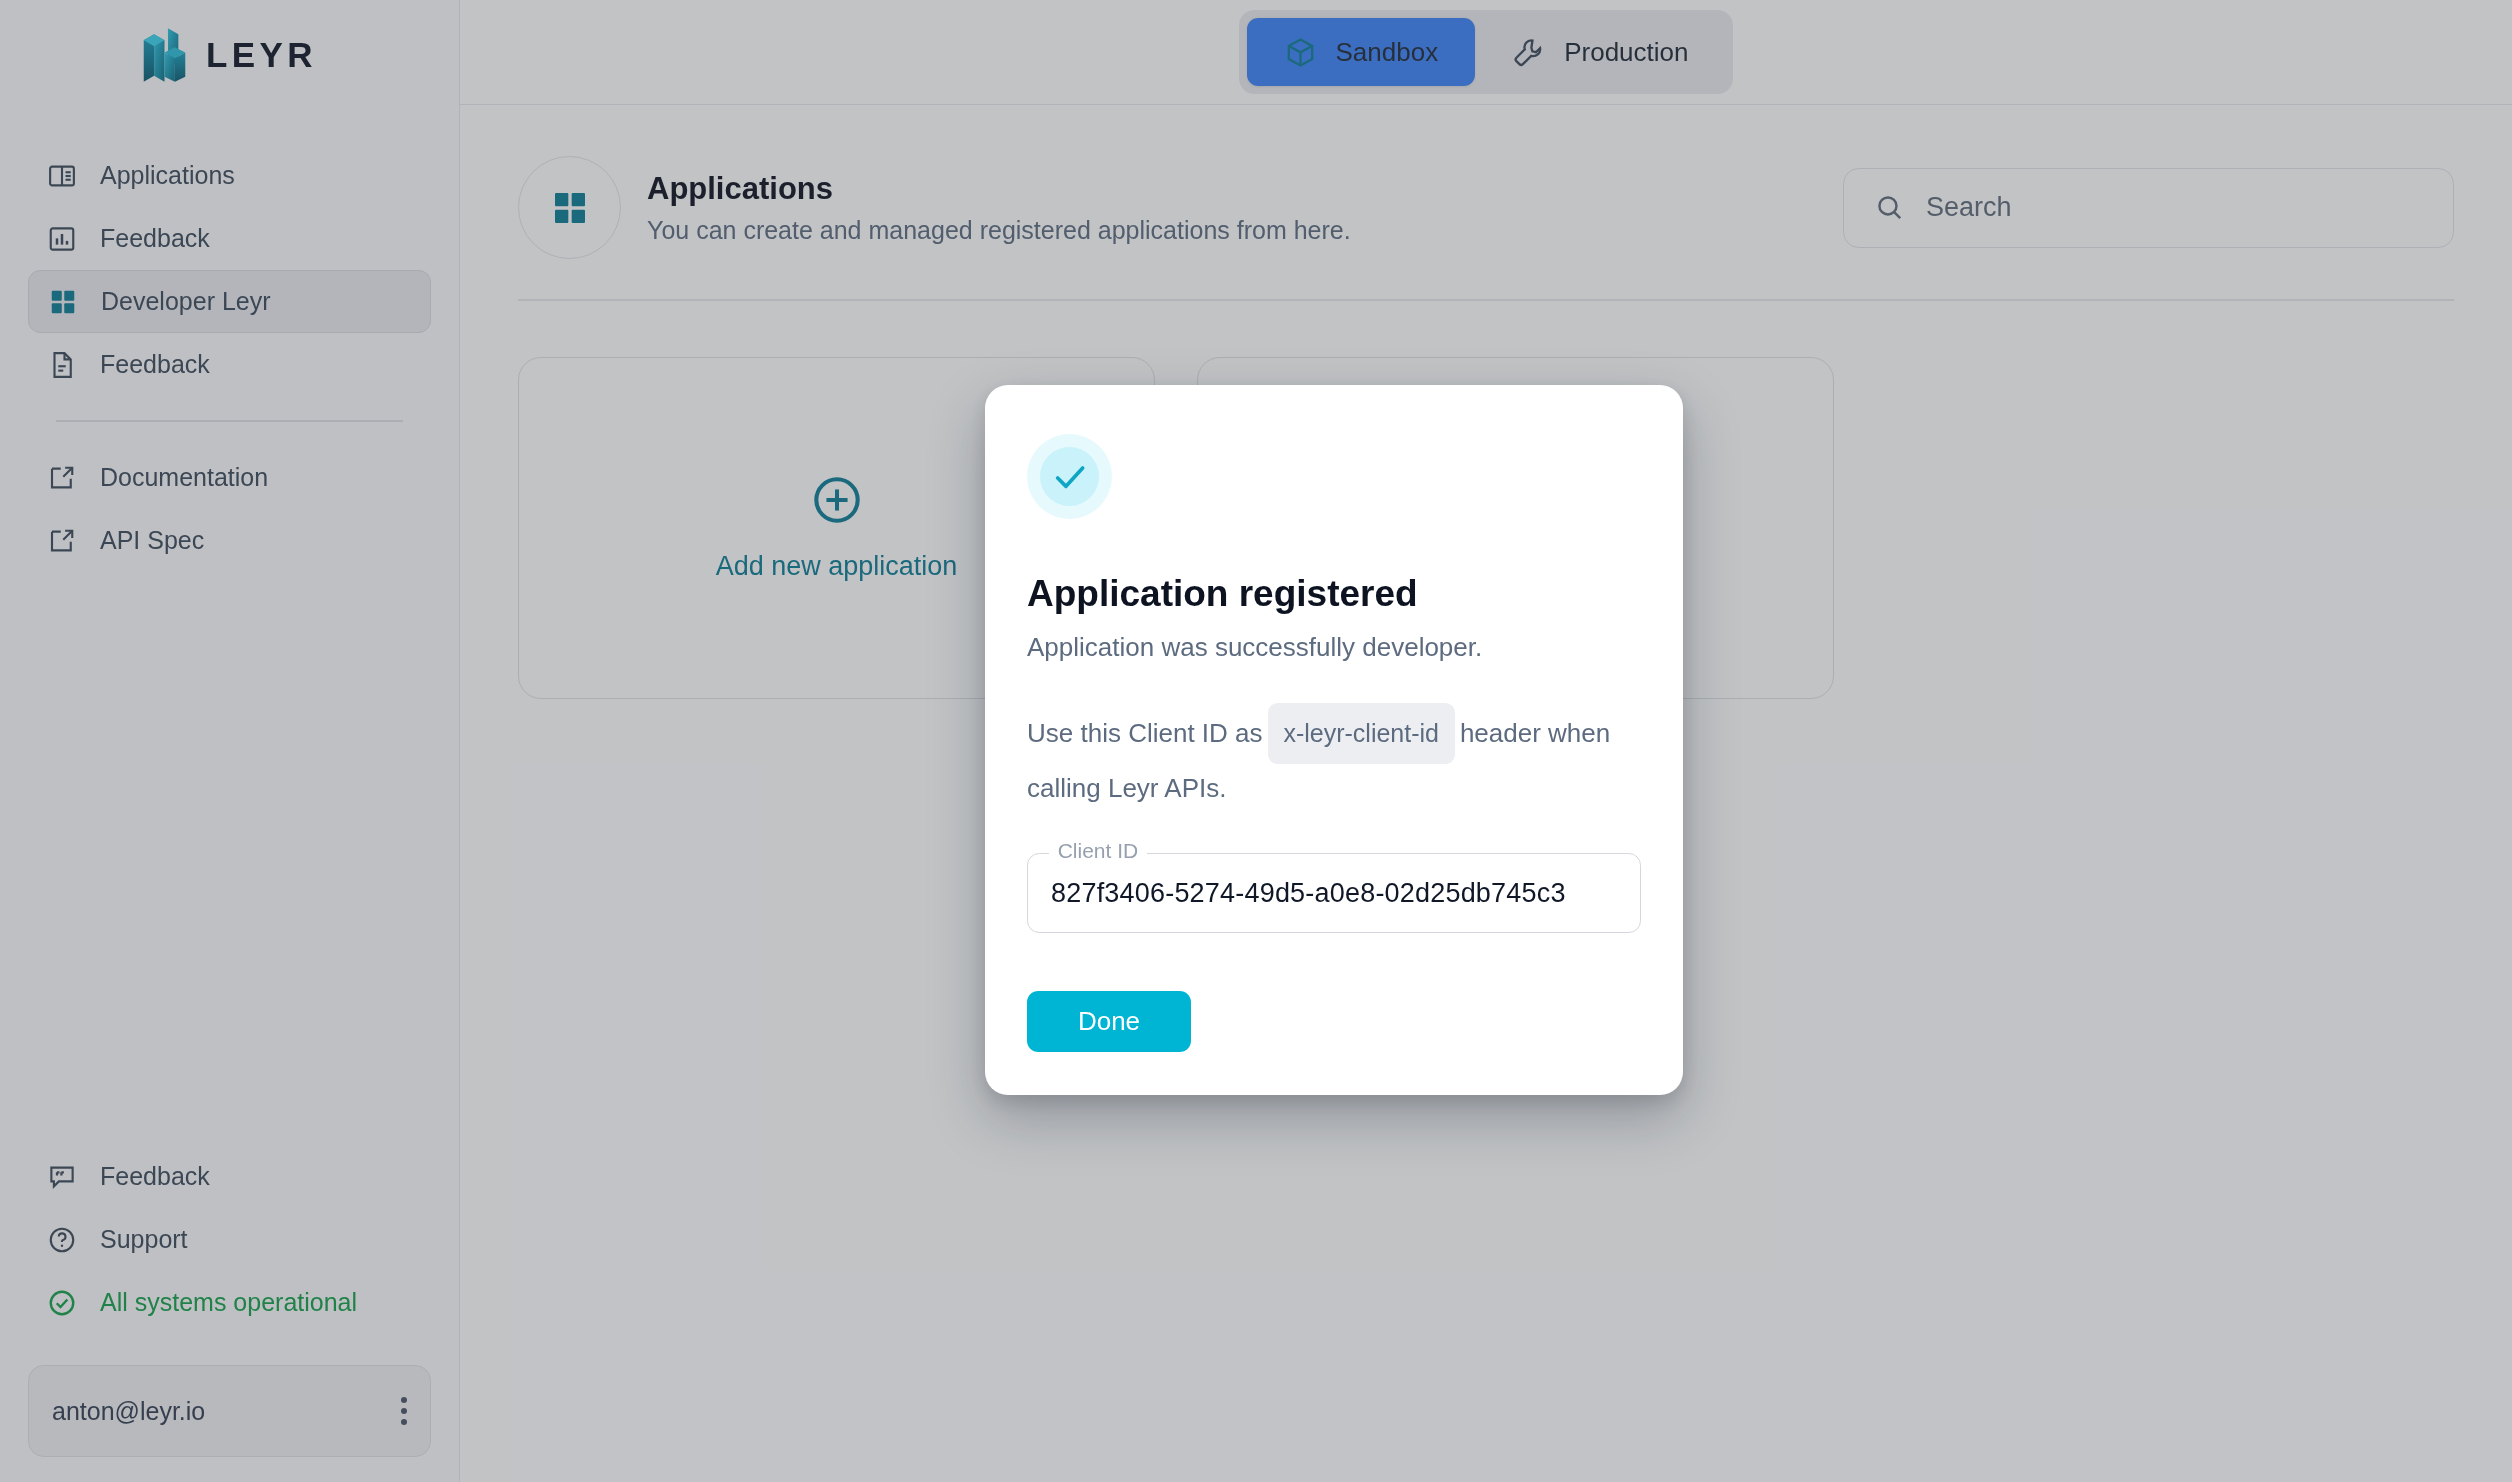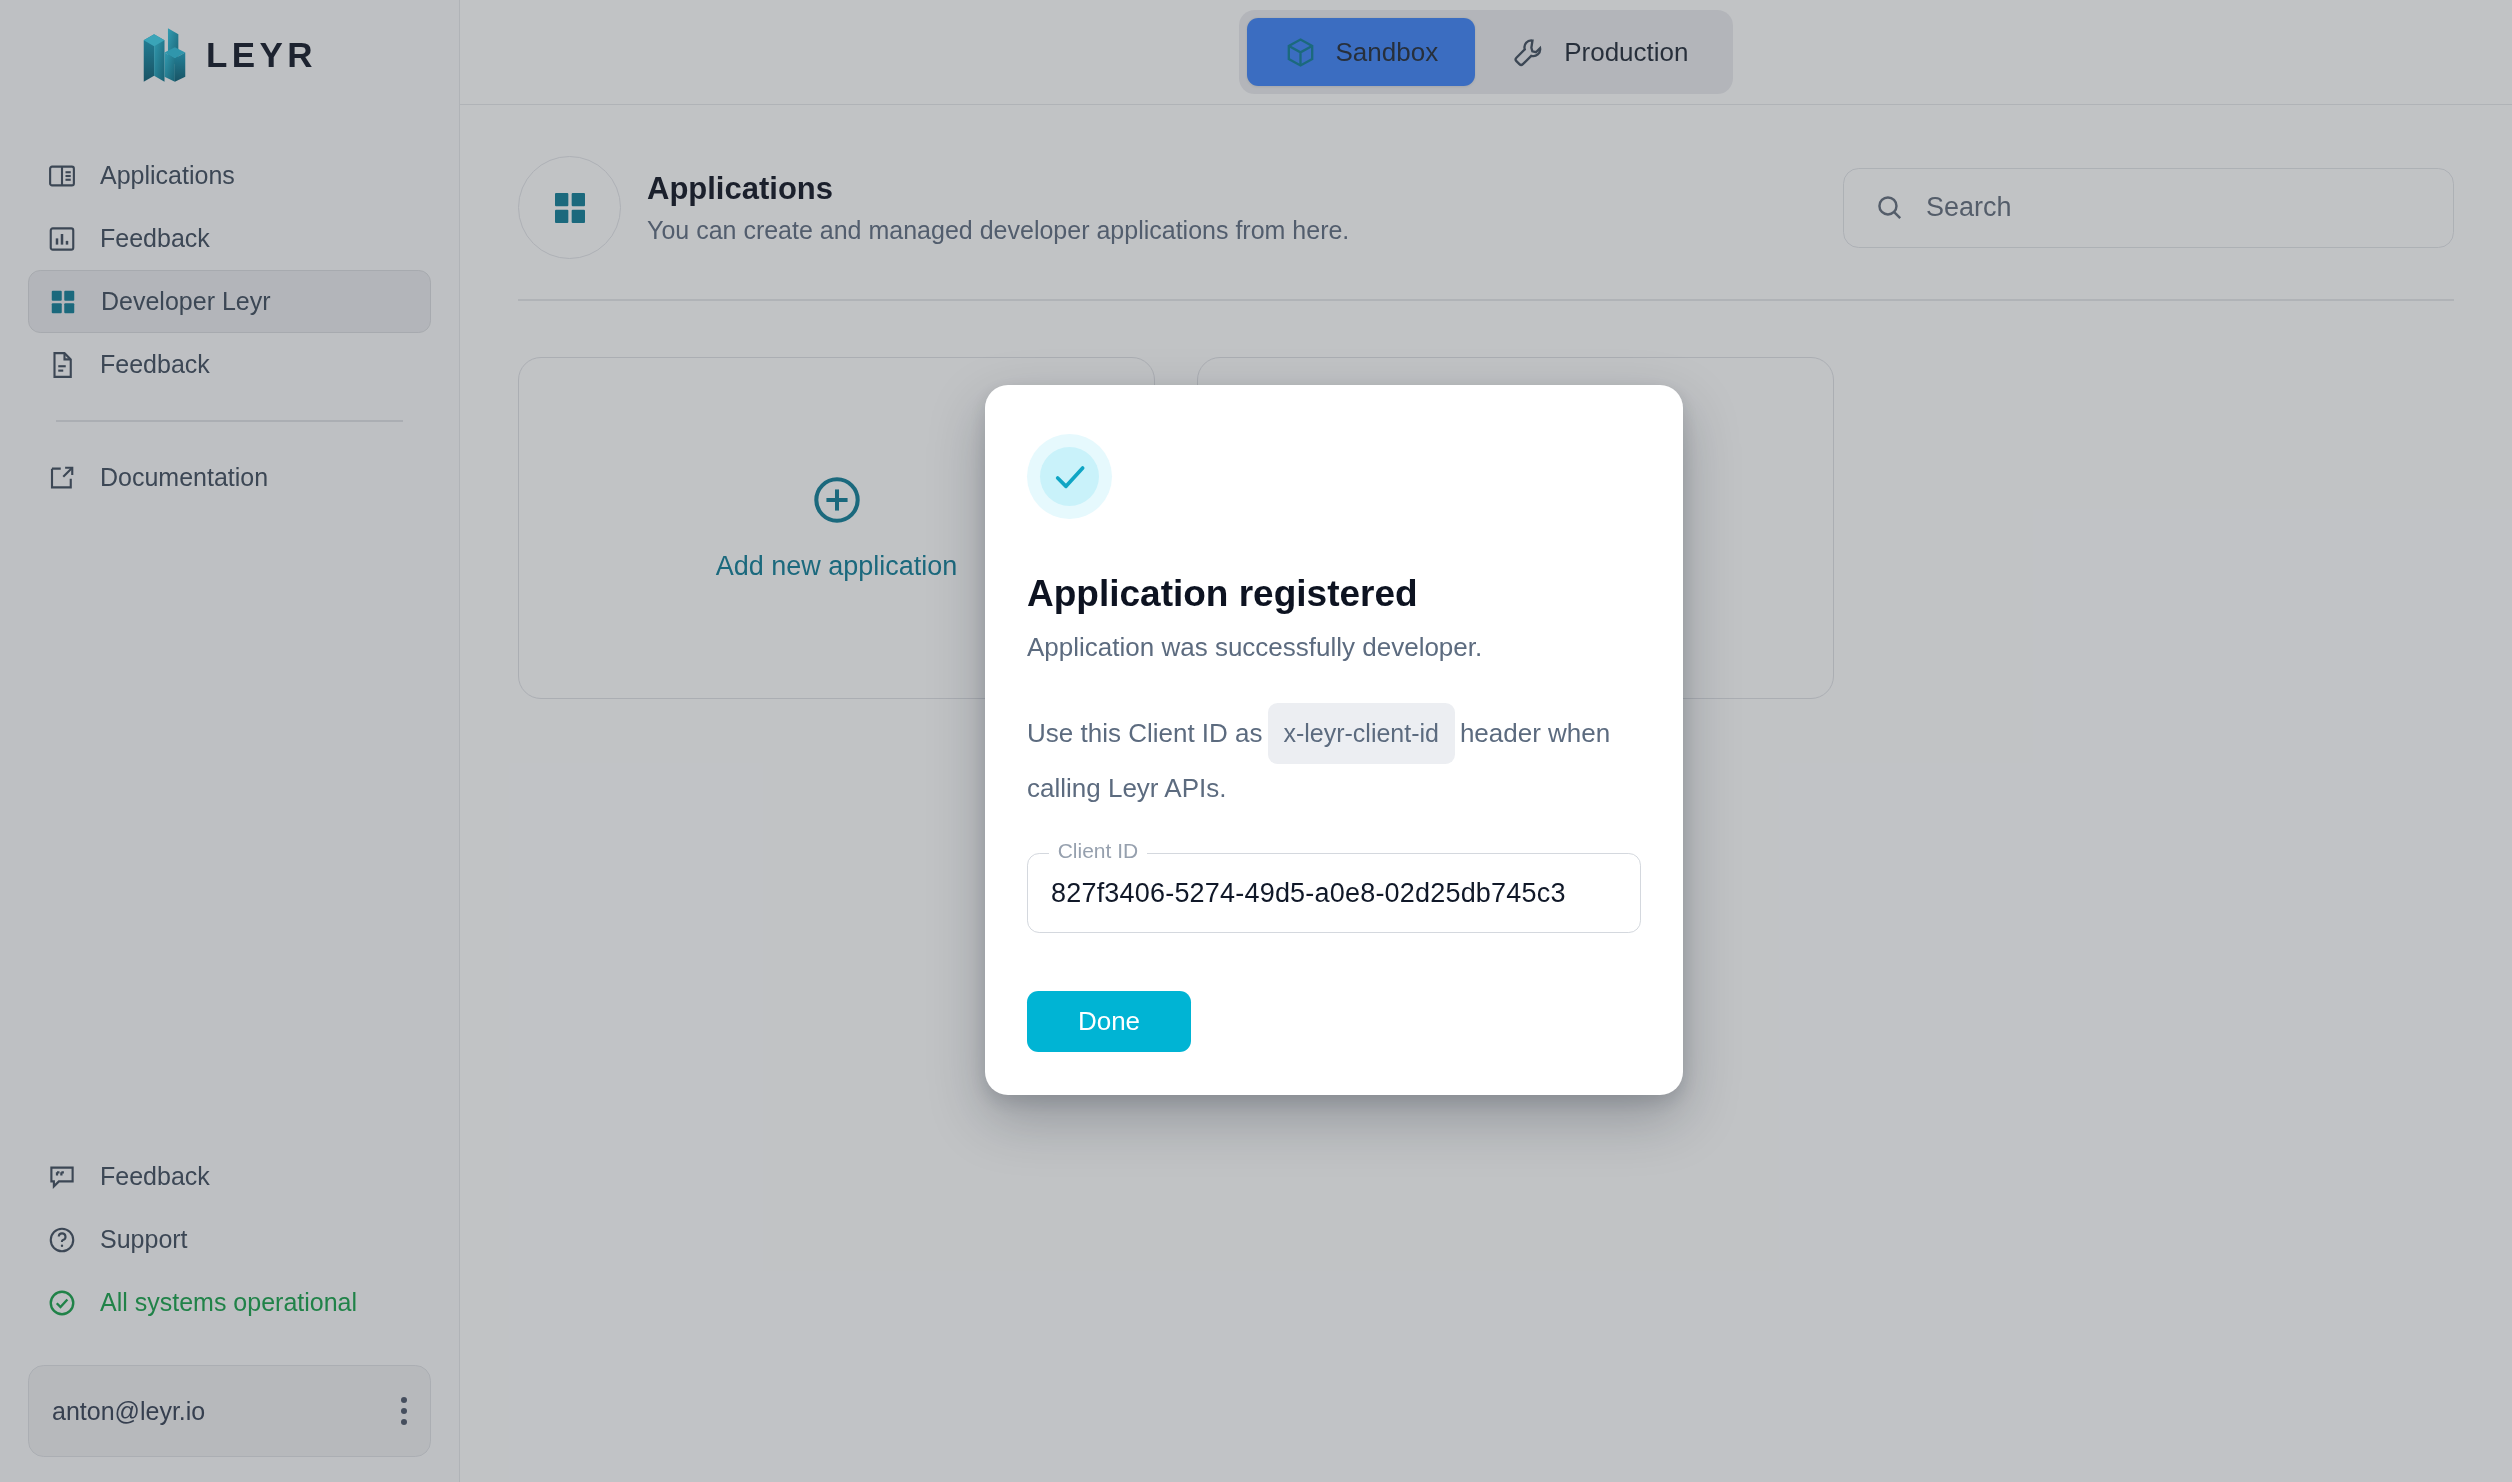--- a/index.html
+++ b/index.html
@@ -320,20 +320,30 @@
           <span>
             <svg class="nav-icon" viewBox="0 0 24 24" fill="none" stroke="#3d4b5c" stroke-width="1.7">
               <path d="M4 4.5h7M4 4.5v15h15v-7"></path>
               <path d="M13 11 20 4"></path>
               <path d="M14.5 3.8H20.2V9.5"></path>
             </svg>
           </span>
           <span>Documentation</span>
         </div>
 
+        <div class="nav-item">
+          <span>
+            <svg class="nav-icon" viewBox="0 0 24 24" fill="none" stroke="#3d4b5c" stroke-width="1.7">
+              <path d="M4 4.5h7M4 4.5v15h15v-7"></path>
+              <path d="M13 11 20 4"></path>
+              <path d="M14.5 3.8H20.2V9.5"></path>
+            </svg>
+          </span>
+          <span>API Spec</span>
+        </div>
       </nav>
 
       <div class="sidebar-bottom">
 
         <div class="nav-item">
           <span>
             <svg class="nav-icon" viewBox="0 0 24 24" fill="none" stroke="#3d4b5c" stroke-width="1.7">
               <path d="M3.5 4.5h17v11h-11l-4 4v-4h-2z"></path>
               <path d="M8 8.2v2.6M8 8.2h2M11.5 8.2v2.6M11.5 8.2h2" stroke-width="1.8"></path>
             </svg>
@@ -403,21 +413,21 @@
             <svg class="grid-icon" viewBox="0 0 24 24">
               <rect x="3" y="3" width="8" height="8" rx="0.6" fill="#0e7c96"></rect>
               <rect x="13" y="3" width="8" height="8" rx="0.6" fill="#0e7c96"></rect>
               <rect x="3" y="13" width="8" height="8" rx="0.6" fill="#0e7c96"></rect>
               <rect x="13" y="13" width="8" height="8" rx="0.6" fill="#0e7c96"></rect>
             </svg>
           </span>
         </div>
         <div class="head-texts">
           <div class="head-title">Applications</div>
-          <div class="head-sub">You can create and managed developer applications from here.</div>
+          <div class="head-sub">You can create and managed registered applications from here.</div>
         </div>
 
         <div class="search-box">
           <span>
             <svg class="search-icon" viewBox="0 0 24 24" fill="none" stroke="#5f6b7a" stroke-width="1.9">
               <circle cx="10.8" cy="10.8" r="6.6"></circle>
               <line x1="15.6" y1="15.6" x2="20.3" y2="20.3"></line>
             </svg>
           </span>
           <span class="search-ph">Search</span>

